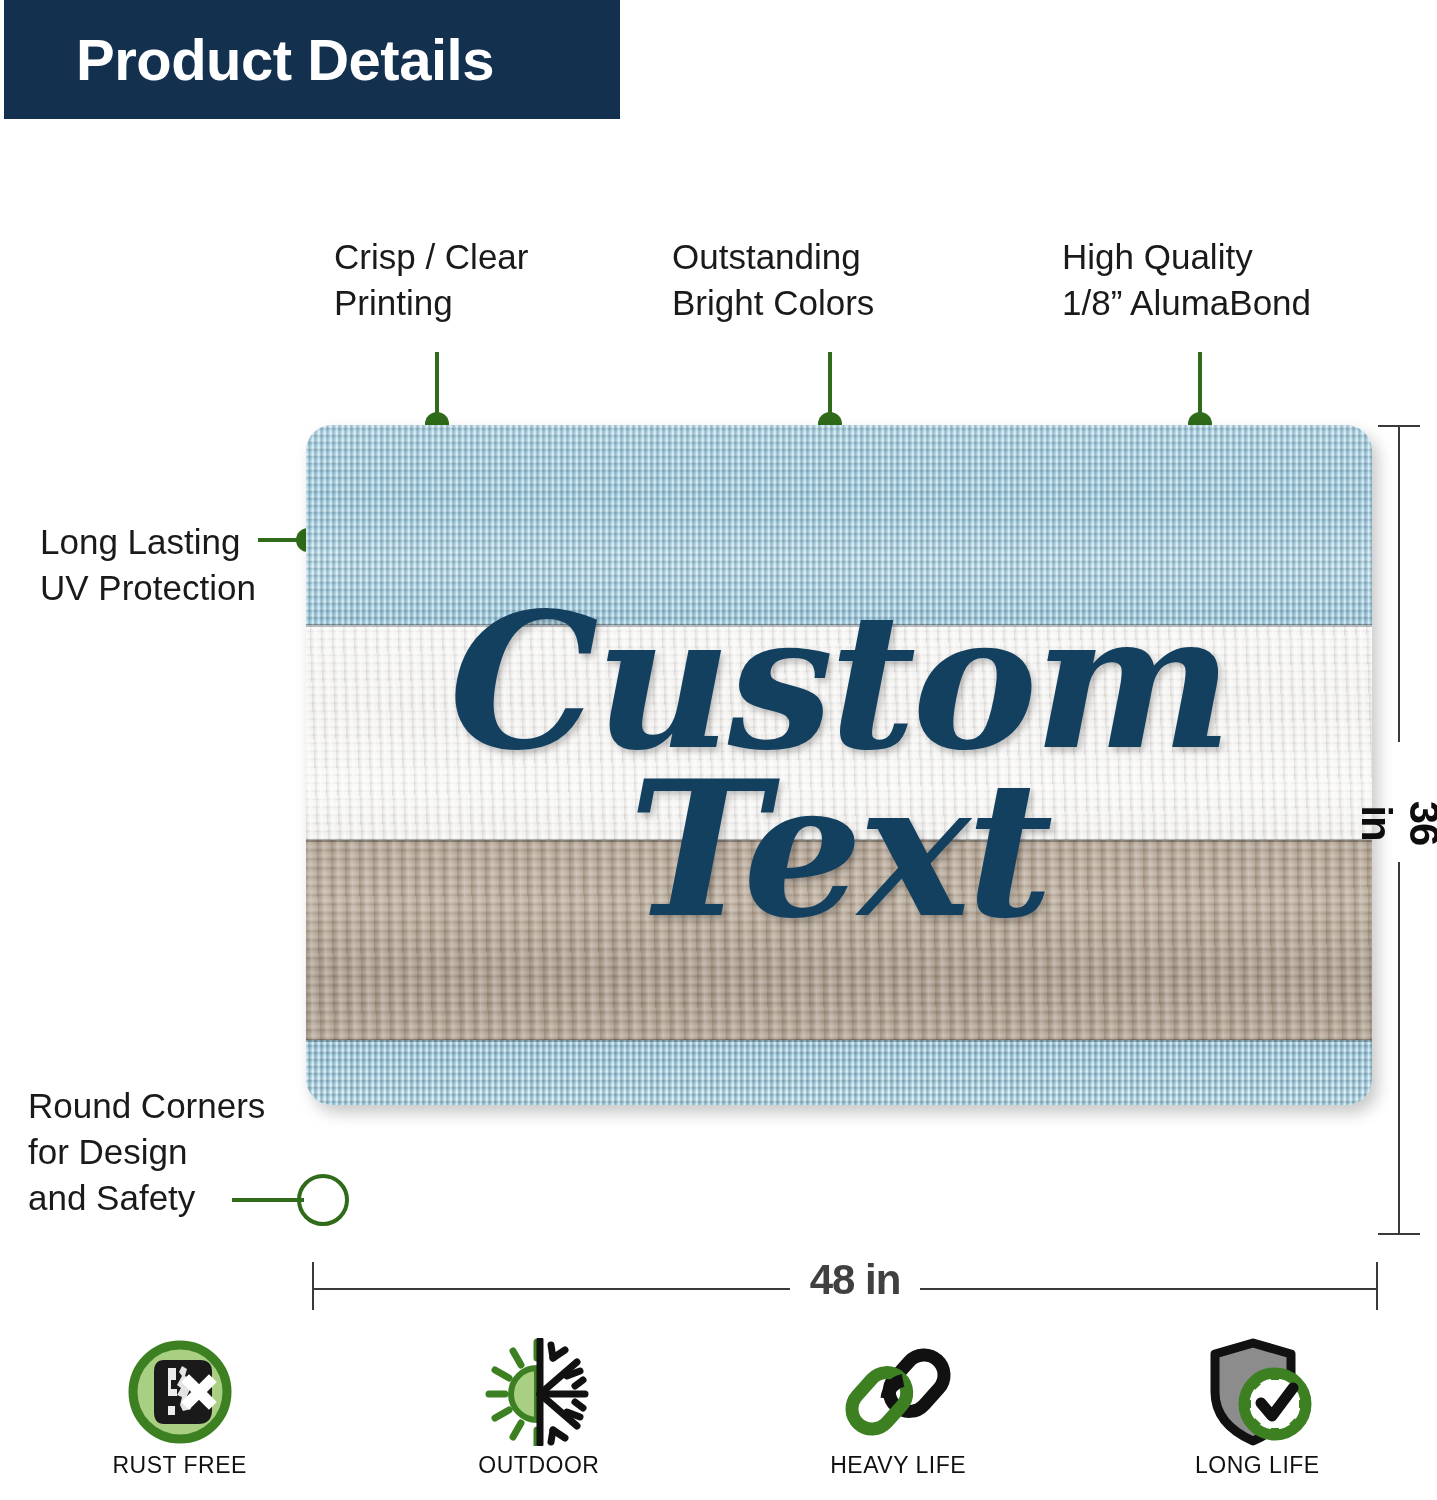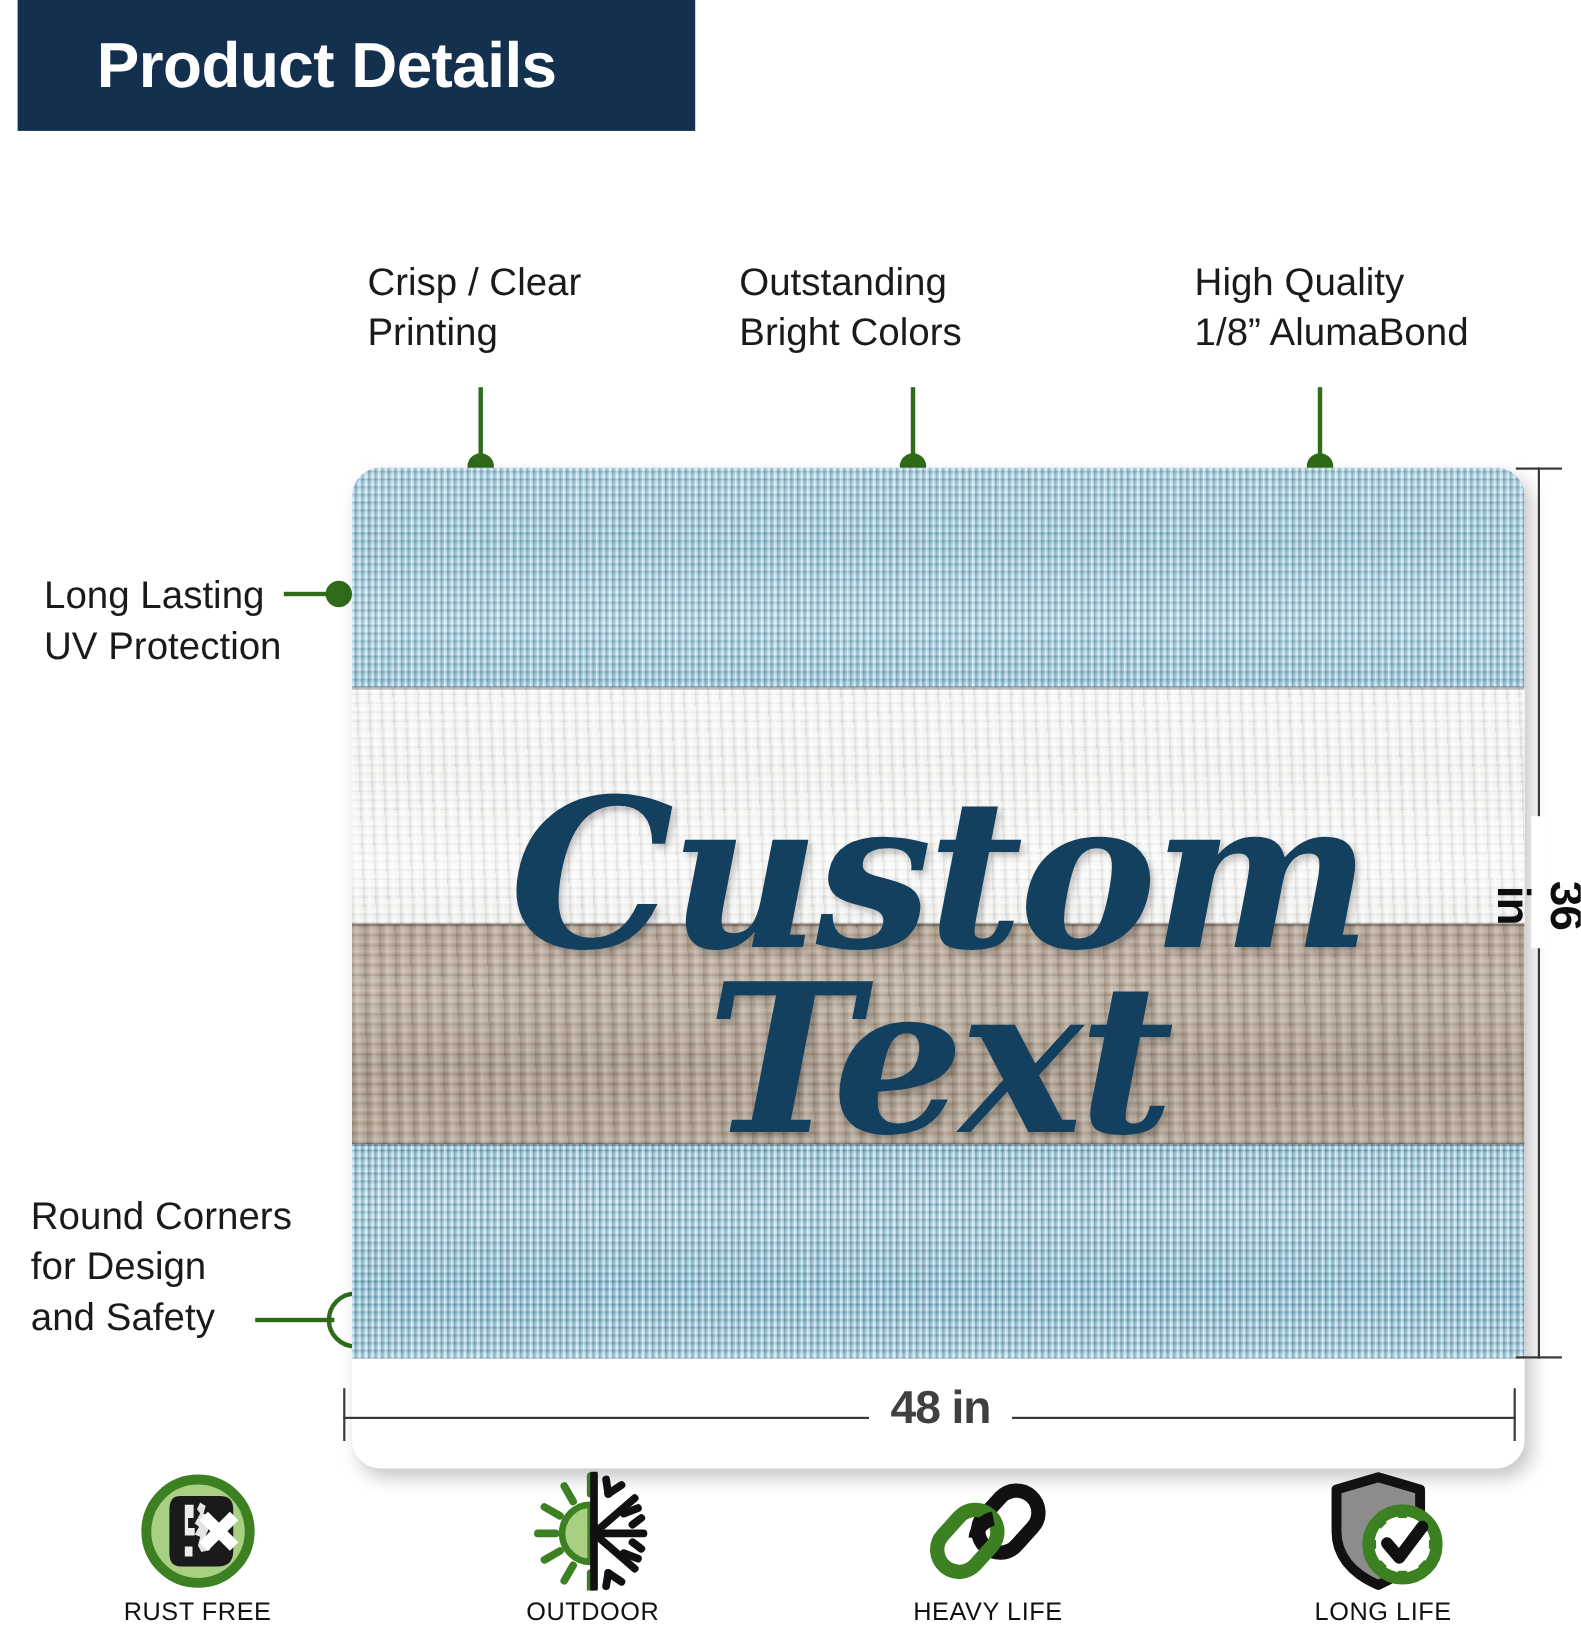--- a/index.html
+++ b/index.html
@@ -7,38 +7,38 @@
   body {
     width:1437px; height:1500px;
     position:relative;
     font-family:"Liberation Sans", sans-serif;
     overflow:hidden;
     -webkit-font-smoothing:antialiased;
   }
 
   
   #header-banner{
-    position:absolute; left:16px; top:0; width:616px; height:119px;
+    position:absolute; left:4px; top:0; width:616px; height:119px;
     background:#13304f;
     display:flex; align-items:center;
   }
   #page-title{
     color:#ffffff; font-size:58px; font-weight:700;
     letter-spacing:-0.5px; margin-left:72px; line-height:1;
   }
 
   
   .callout-label{
     position:absolute;
     font-size:35px; color:#1a1a1a; line-height:1.32;
     white-space:pre-line; font-weight:400;
   }
   #label-crisp      { left:305px; top:234px;margin-left:29px; }
   #label-colors     { left:672px; top:234px; }
-  #label-alumabond  { left:1086px; top:234px; }
+  #label-alumabond  { left:1062px; top:234px; }
   #label-uv         { left:40px;  top:519px; }
   #label-corners    { left:28px;  top:1083px; }
 
   
   .leader-v{
     position:absolute; width:4px; background:#2f6b18;
   }
   .leader-h{
     position:absolute; height:4px; background:#2f6b18;
   }
@@ -56,22 +56,22 @@
   #leader-colors-dot { left:818px;  top:412px; }
   #leader-alum-v     { left:1198px; top:352px; height:74px; }
   #leader-alum-dot   { left:1188px; top:412px; }
   #leader-uv-h       { left:258px;  top:538px; width:54px; }
   #leader-uv-dot     { left:296px;  top:528px; }
   #leader-corner-h   { left:232px;  top:1198px; width:72px; }
   #leader-corner-ring{ left:297px;  top:1174px; }
 
   
   #sign{
-    position:absolute; left:320px; top:425px;
-    width:1066px; height:910px;
+    position:absolute; left:306px; top:425px;
+    width:1066px; height:680px;
     border-radius:26px; overflow:hidden;
     box-shadow:6px 8px 16px rgba(0,0,0,0.22);
   }
   .plank{ position:absolute; left:0; width:100%; }
   
   #plank-1{
     top:0; height:200px;
     background:
       repeating-linear-gradient(90deg,
         rgba(255,255,255,0.42) 0px, rgba(255,255,255,0) 2px,

